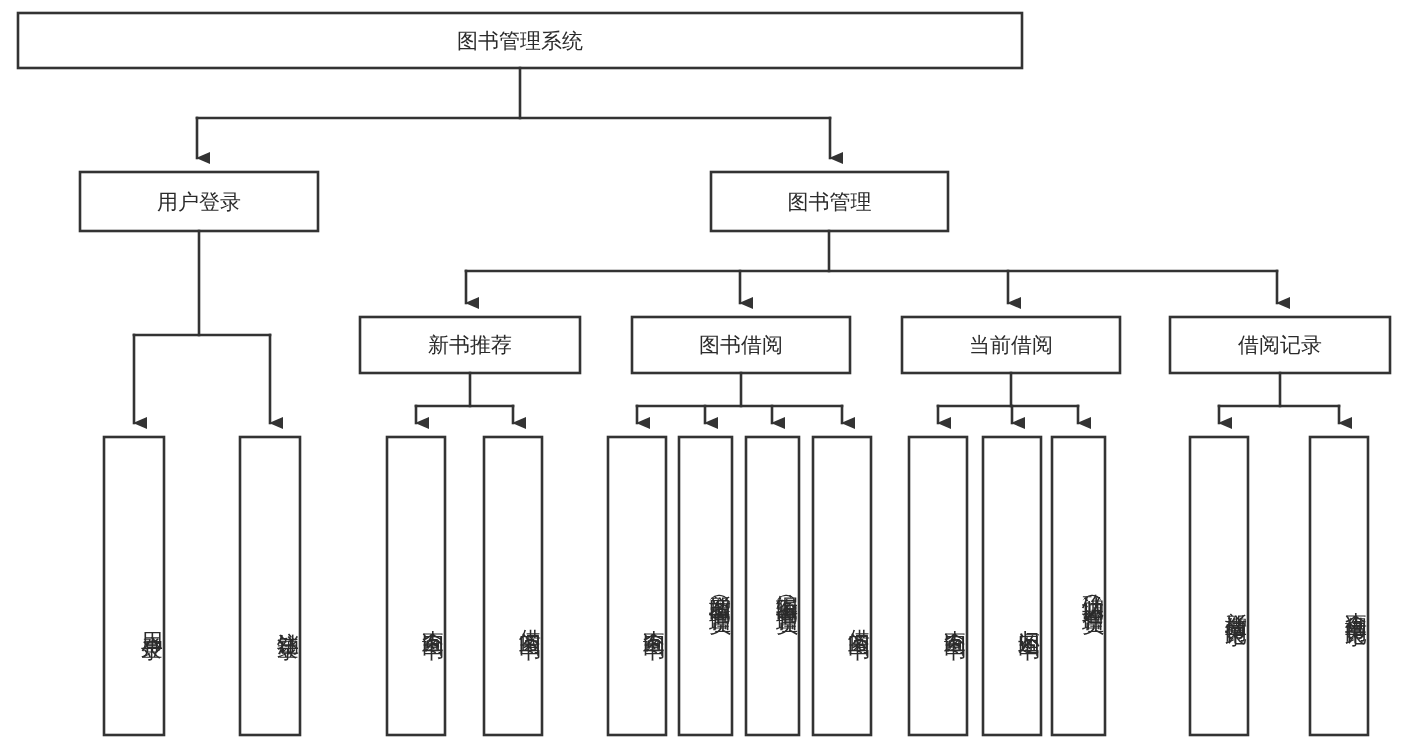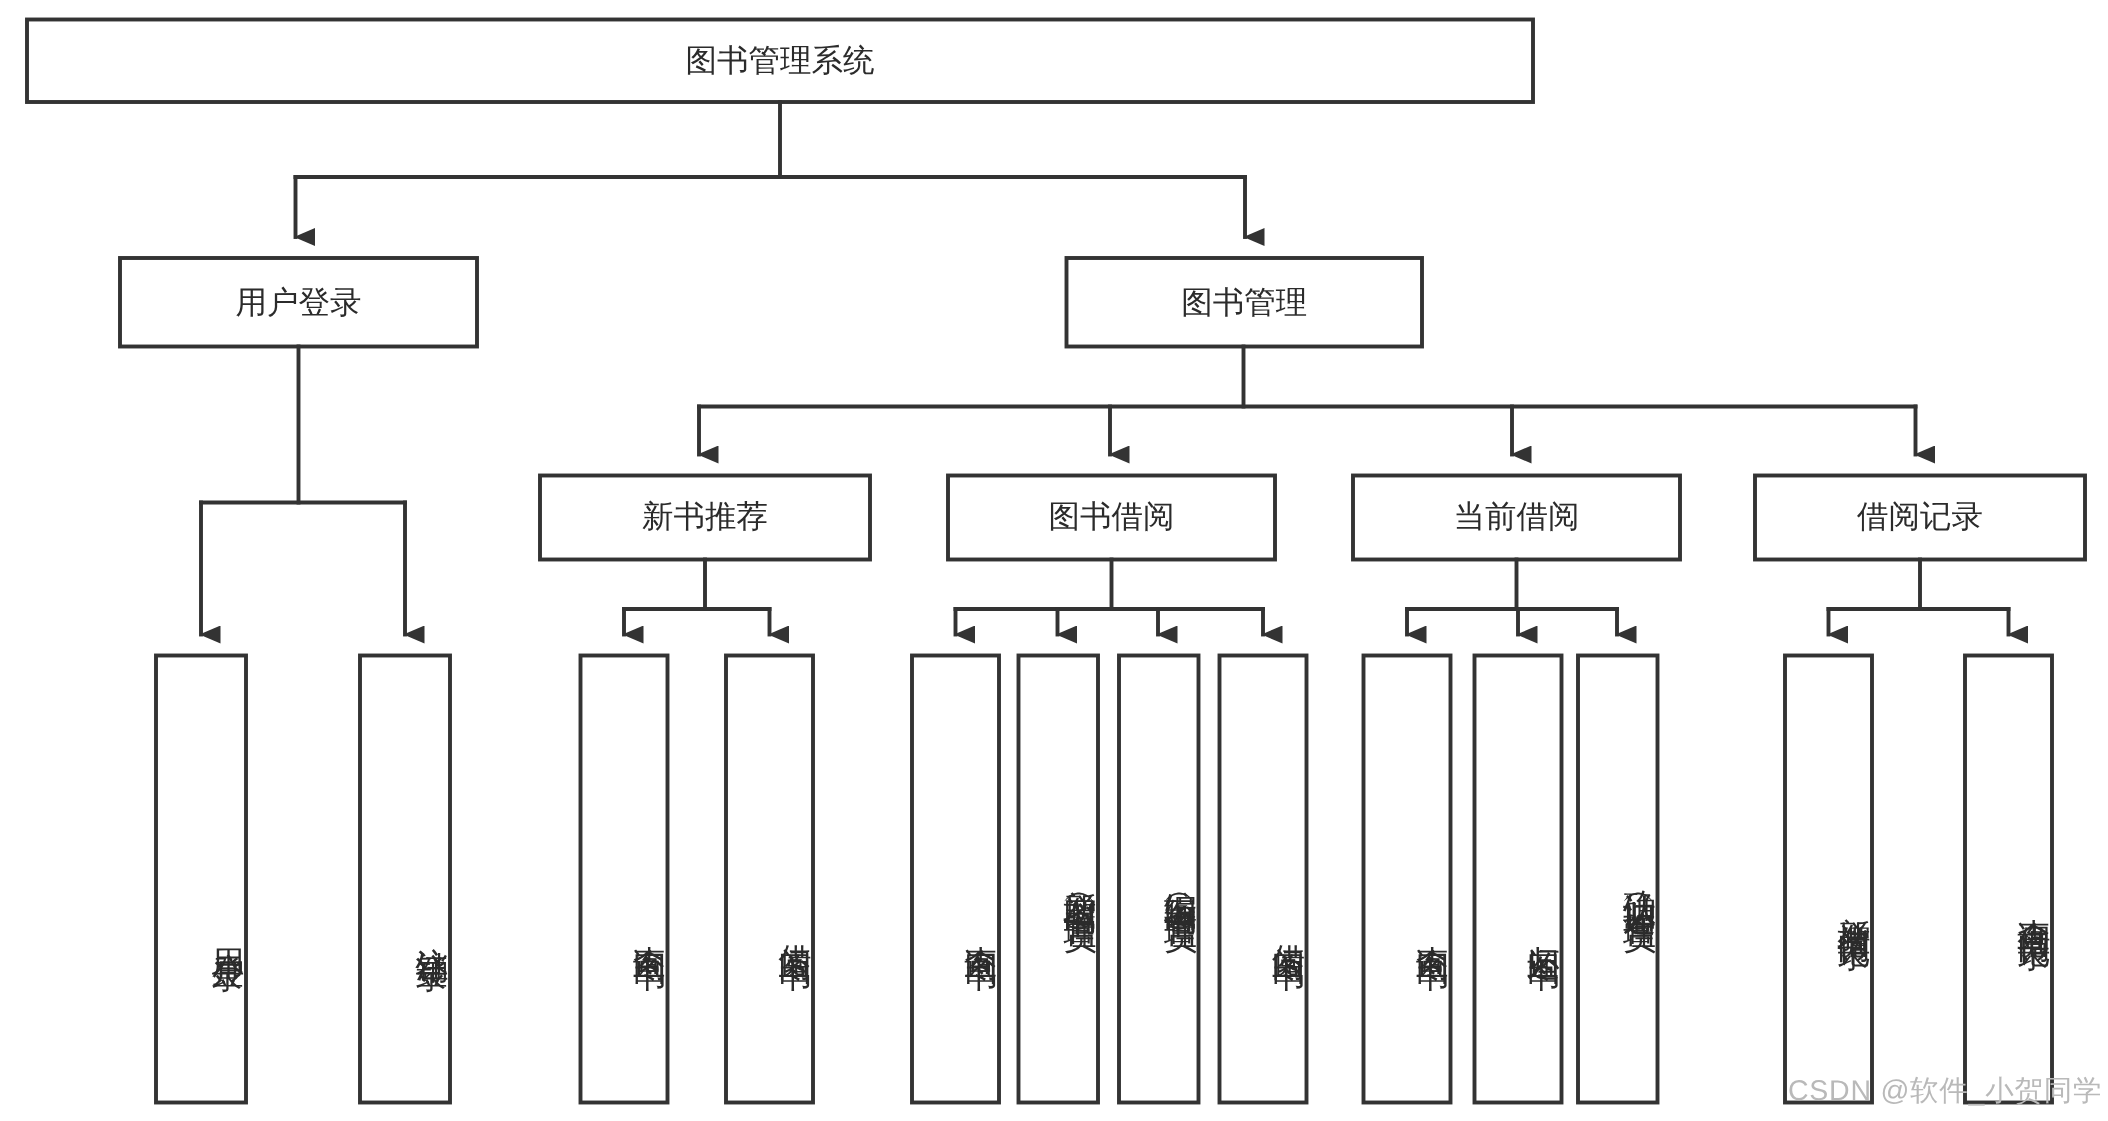--- a/index.html
+++ b/index.html
@@ -196,15 +196,14 @@
   <div class="leaf-label" style="left:608px; top:500px;  width:58px; height:235px;">查询图书</div>
   <div class="leaf-label" style="left:679px; top:443px;  width:53px; height:292px;">新增图书（管理员）</div>
   <div class="leaf-label" style="left:746px; top:443px;  width:53px; height:292px;">编辑图书（管理员）</div>
   <div class="leaf-label" style="left:813px; top:500px;  width:58px; height:235px;">借阅图书</div>
   <div class="leaf-label" style="left:909px; top:500px;  width:58px; height:235px;">查询图书</div>
   <div class="leaf-label" style="left:983px; top:500px;  width:58px; height:235px;">归还图书</div>
   <div class="leaf-label" style="left:1052px; top:443px; width:53px; height:292px;">确认归还（管理员）</div>
   <div class="leaf-label" style="left:1190px; top:470px; width:58px; height:265px;">新增借阅记录</div>
   <div class="leaf-label" style="left:1310px; top:470px; width:58px; height:265px;">查询借阅记录</div>
 
-  <div class="watermark">CSDN @软件_小贺同学</div>
 
 </div>
 
 </body></html>

